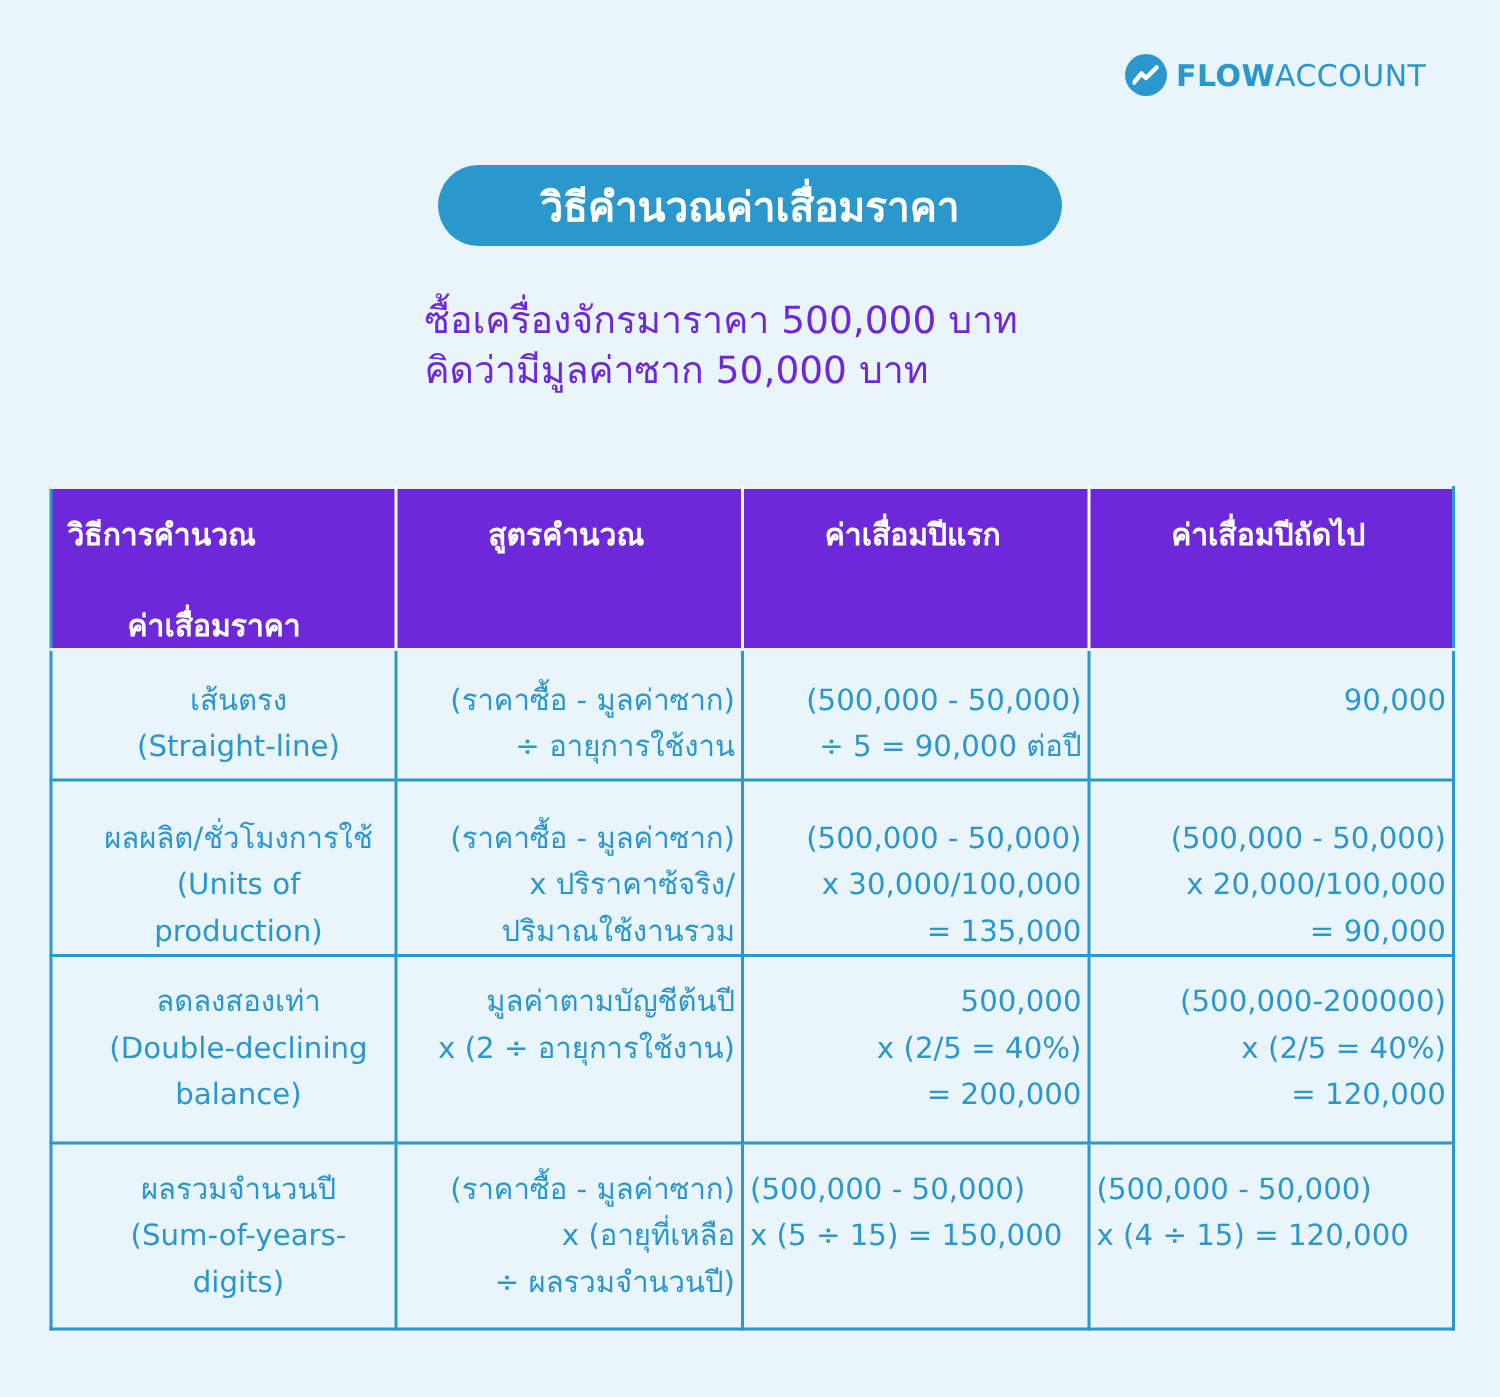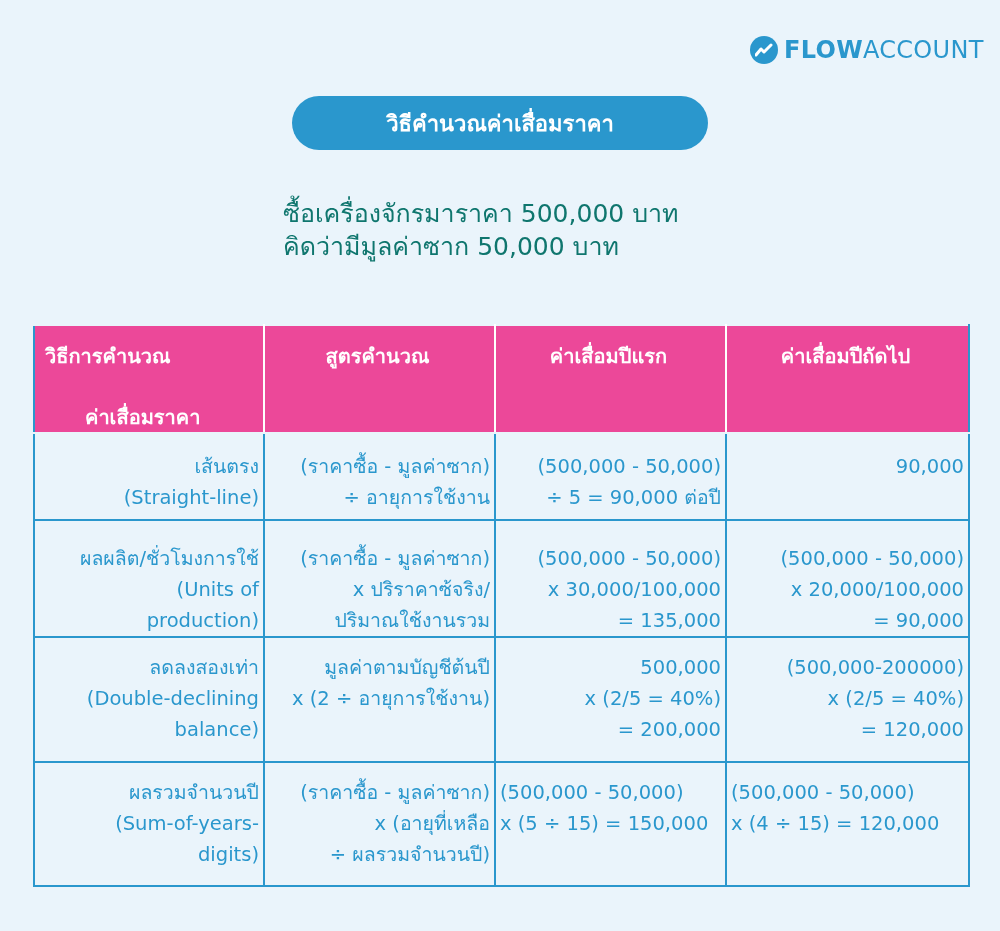--- a/index.html
+++ b/index.html
@@ -14,72 +14,72 @@
 
     
     .logo {
       position: absolute; left: 750px; top: 36px;
       display: flex; align-items: center; gap: 6px;
     }
     .logo-icon {
       width: 28px; height: 28px; border-radius: 50%;
       background: #2a97cd; display: flex; align-items: center; justify-content: center;
     }
-    .logo-text { font-size: 24px; letter-spacing: 0.3px; line-height: 1; }
+    .logo-text { font-size: 20px; letter-spacing: 0.3px; line-height: 1; }
     .logo-text .bold { font-weight: bold; }
     .logo-text .light { font-weight: normal; }
 
     
     .title-pill {
-      position: absolute; left: 292px; top: 96px;
+      position: absolute; left: 292px; top: 110px;
       width: 416px; height: 54px; border-radius: 27px;
       background: #2a97cd; color: #ffffff;
       display: flex; align-items: center; justify-content: center;
-      font-size: 22px; font-weight: bold;
+      font-size: 27px; font-weight: bold;
     }
 
     
     .intro {
       position: absolute; left: 283px; top: 197px;
-      font-size: 25px; line-height: 33px; color: #0f766e;
+      font-size: 25px; line-height: 33px; color: #6d28d9;
     }
     .intro div { white-space: nowrap; }
 
     
     .table-wrap {
       position: absolute; left: 33px; top: 324px;
       width: 935px;
     }
     table {
       width: 100%; border-collapse: collapse;
       table-layout: fixed;
       border: 2px solid #2a97cd;
     }
     th, td { border: 2px solid #2a97cd; }
     th {
-      background: #ec4899; color: #ffffff;
+      background: #6d28d9; color: #ffffff;
       font-weight: bold; font-size: 20px; line-height: 29px;
       height: 86px; vertical-align: top; padding: 16px 10px 0 6px;
       border-color: #eaf4fb #ffffff #eaf4fb #ffffff;
       border-left-width: 2px; border-right-width: 2px;
     }
     th:first-child { border-left-color: #2a97cd; }
     th:last-child { border-right-color: #2a97cd; }
     th.left { text-align: left; padding-left: 10px; }
     th.left span { display: block; }
     th.left span.indent { padding-left: 40px; margin-top: 32px; }
     th.center { text-align: center; }
 
     td {
       background: #eaf4fb; color: #2a97cd;
       font-size: 19.5px; line-height: 31px;
       vertical-align: top; padding: 16px 4px 0 4px;
       white-space: nowrap;
     }
-    td.method { text-align: right; padding-left: 24px; margin-top: 29px; }
+    td.method { text-align: center; padding-left: 24px; margin-top: 29px; }
     td.center { text-align: right; }
     td.left { text-align: left; padding-left: 4px; }
     td span { display: block; }
 
     col.c1 { width: 230px; }
     col.c2 { width: 231px; }
     col.c3 { width: 231px; }
     col.c4 { width: 243px; }
 
     tr.r1 td { height: 87px; padding-top: 17px; }

